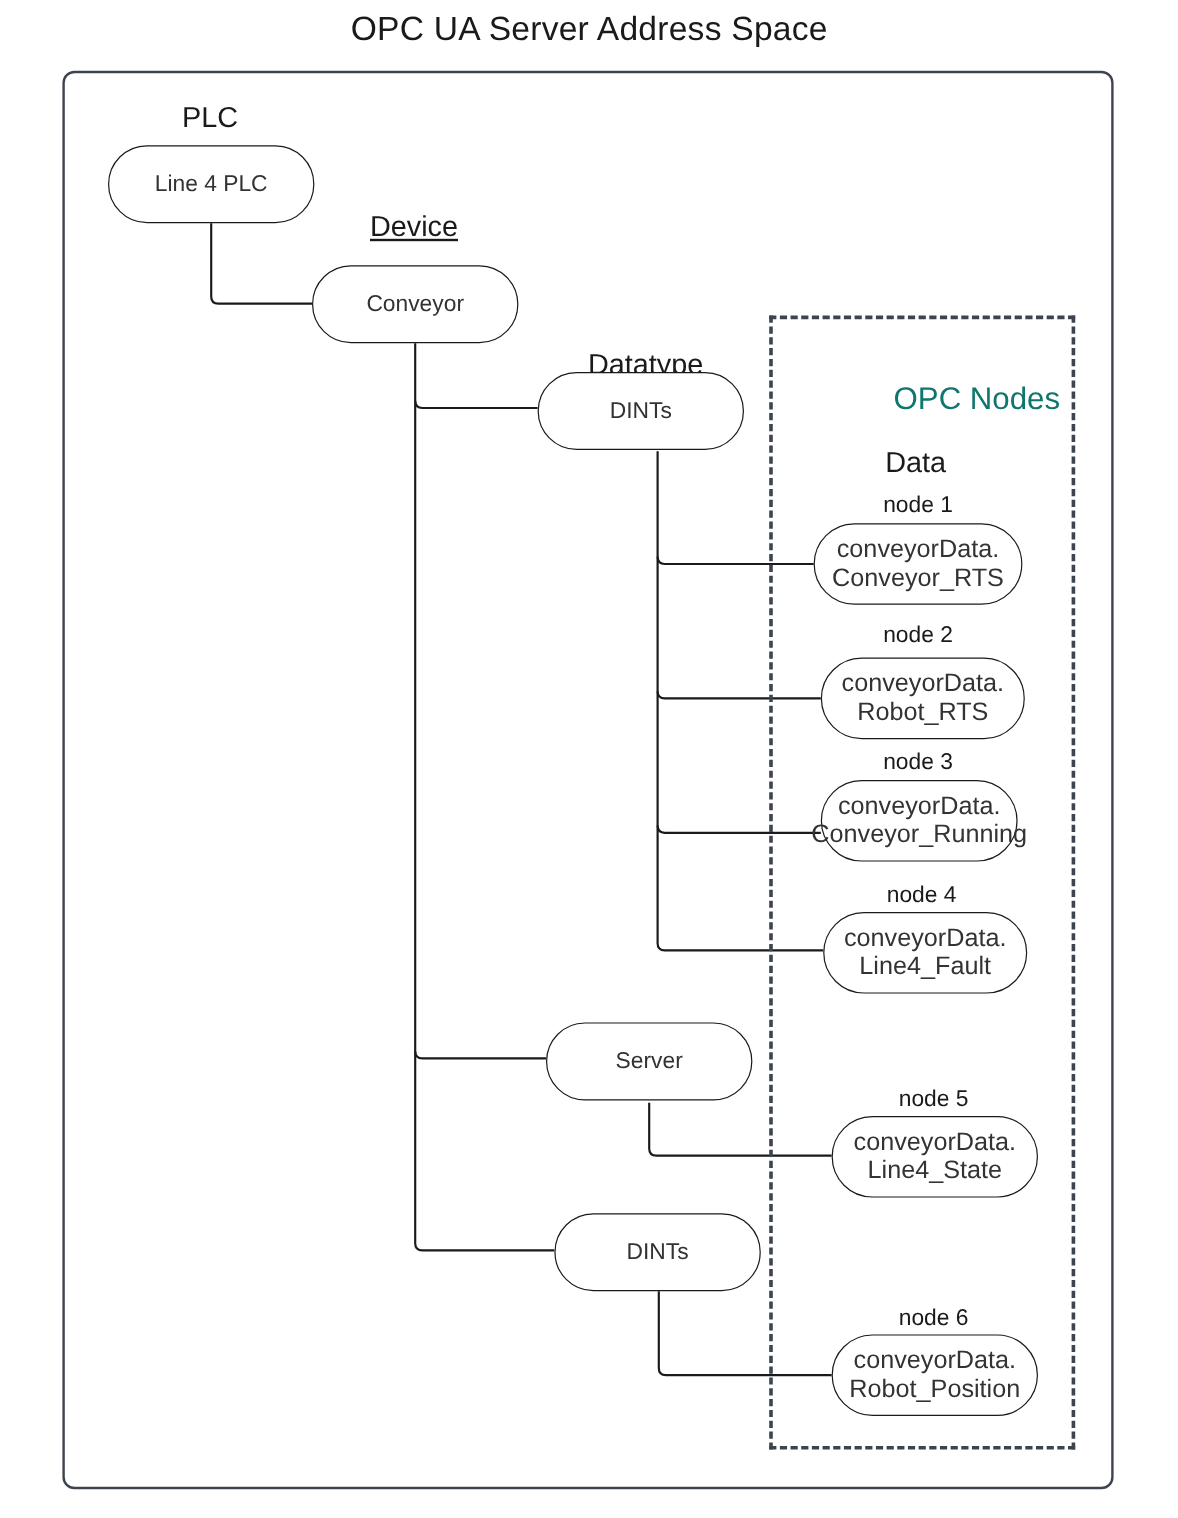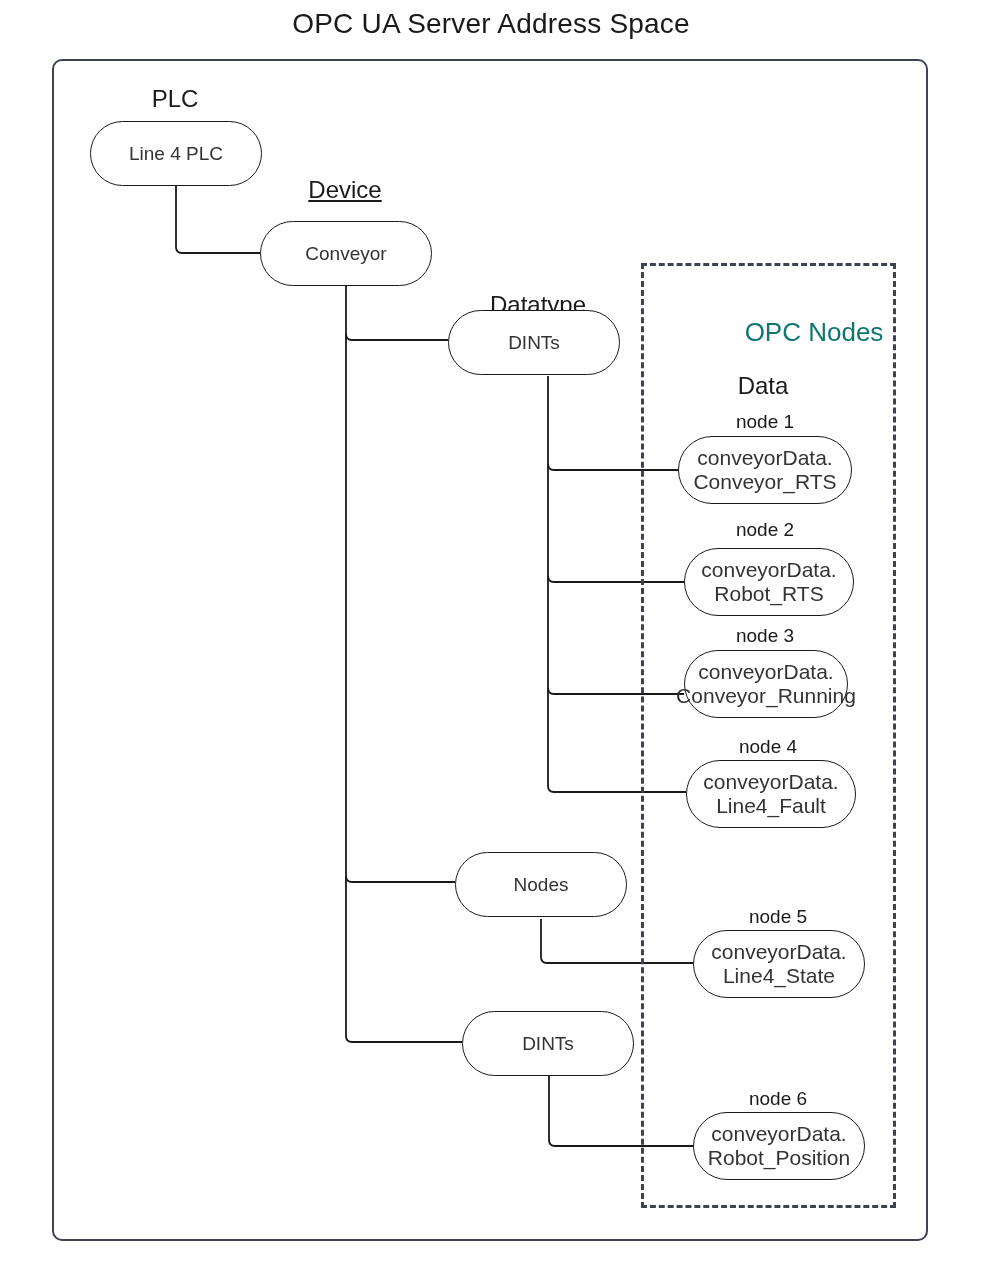--- a/index.html
+++ b/index.html
@@ -154,21 +154,21 @@
 
 <div class="node node-label-single" style="left:260px; top:221px; width:172px; height:65px;">
   <span>Conveyor</span>
 </div>
 
 <div class="node node-label-single" style="left:448px; top:310px; width:172px; height:65px;">
   <span>DINTs</span>
 </div>
 
 <div class="node node-label-single" style="left:455px; top:852px; width:172px; height:65px;">
-  <span>Nodes</span>
+  <span>Server</span>
 </div>
 
 <div class="node node-label-single" style="left:462px; top:1011px; width:172px; height:65px;">
   <span>DINTs</span>
 </div>
 
 <div class="node node-label-multi" style="left:678px; top:436px; width:174px; height:68px;">
   <span class="node-multi-inner">
     <span>conveyorData.</span><br>
     <span>Conveyor_RTS</span>

